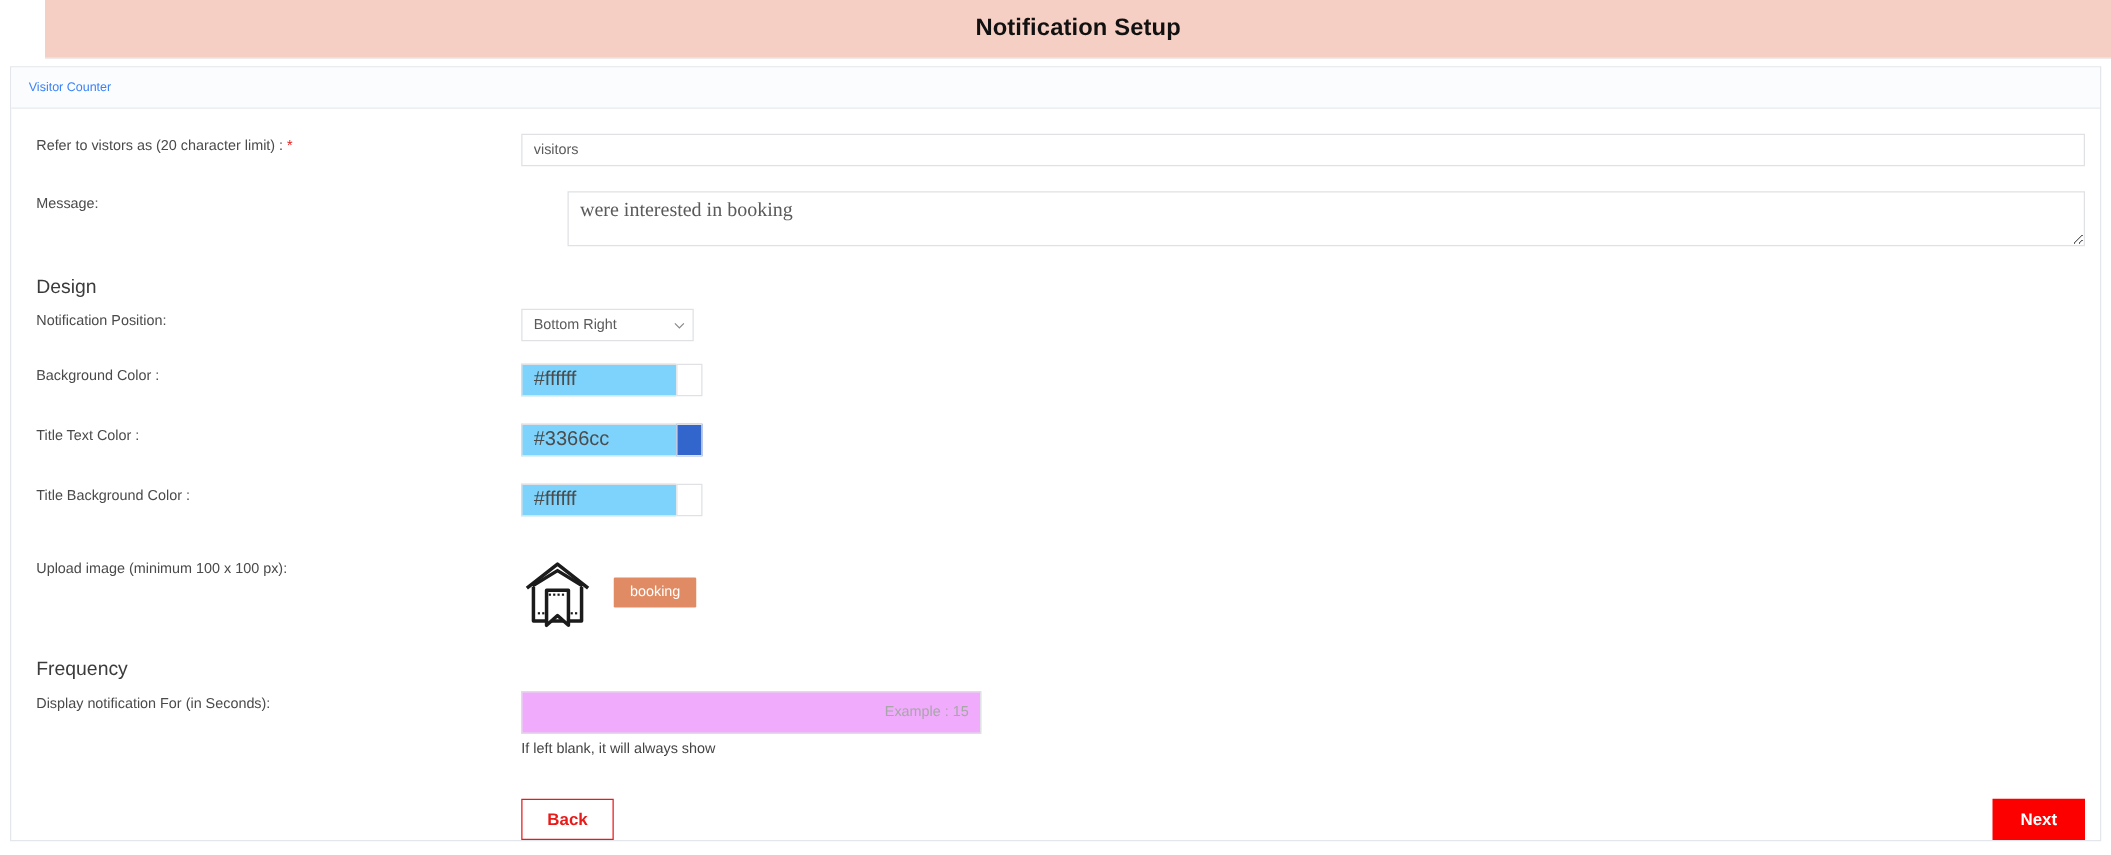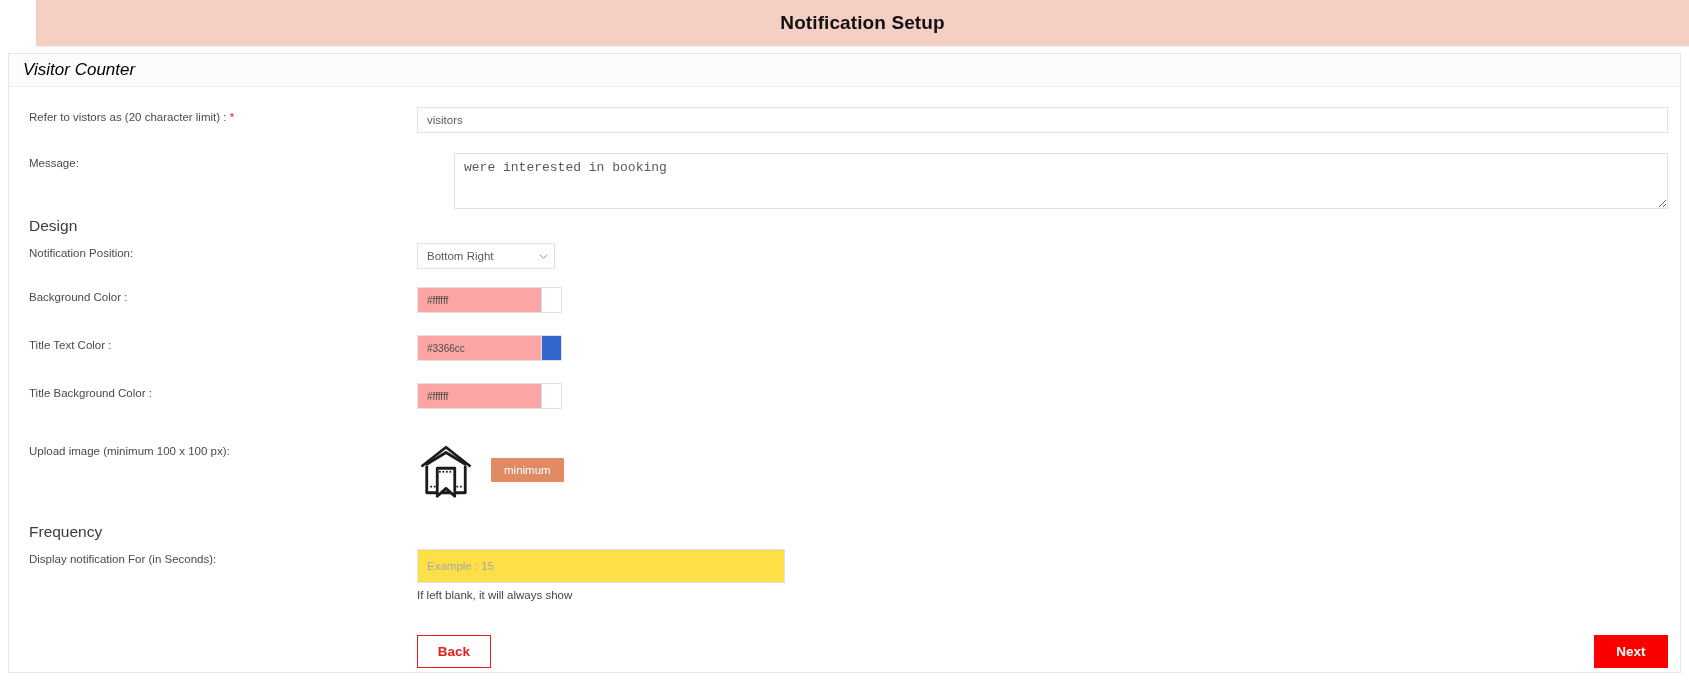--- a/index.html
+++ b/index.html
@@ -42,23 +42,22 @@
   }
   .panel-head {
     height: 33px;
     background: #fbfcfd;
     border-bottom: 1px solid #e8ebee;
     display: flex;
     align-items: center;
     padding-left: 14px;
   }
   .panel-head-title {
-    font-size: 17px;
-    color: #000000;
-    font-style: italic;
+    font-size: 10px;
+    color: #3b82f6;
   }
   .panel-body {
     padding: 0;
     position: relative;
   }
 
   
   .row {
     display: flex;
     align-items: flex-start;
@@ -81,42 +80,42 @@
     border: 1px solid #dfe1e5;
     background: #fff;
     font-size: 11.5px;
     color: #5a5a5a;
     padding: 0 9px;
     font-family: "Liberation Sans", sans-serif;
     outline: none;
   }
   .text-area {
     width: 100%;
-    height: 56px;
+    height: 44px;
     border: 1px solid #dfe1e5;
     background: #fff;
-    font-size: 13px;
+    font-size: 16px;
     color: #5a5a5a;
     padding: 6px 9px;
-    font-family: Liberation Mono, monospace;
+    font-family: Liberation Serif, serif;
     resize: vertical;
     outline: none;
     display: block;
   }
 
   
   .r1 { margin-top: 20px; }
   .r2 { margin-top: 20px; gap: 37px; }
 
   
   .section-title {
     font-size: 15.5px;
     color: #3b3b3b;
     padding-left: 20px;
-    margin-top: 8px;
+    margin-top: 24px;
     margin-bottom: 8px;
     font-weight: normal;
   }
 
   
   .select-wrap {
     position: relative;
     width: 138px;
   }
   .select-box {
@@ -146,26 +145,26 @@
   .color-field {
     display: flex;
     align-items: stretch;
     width: 145px;
   }
   .color-field input {
     width: 124px;
     height: 26px;
     border: 1px solid #dfe1e5;
     border-right: none;
-    font-size: 10px;
+    font-size: 16px;
     color: #4c4c4c;
     padding: 0 9px;
     font-family: "Liberation Sans", sans-serif;
     outline: none;
-    background: #fca5a5;
+    background: #7dd3fc;
   }
   .swatch {
     width: 21px;
     height: 26px;
     border: 1px solid #dfe1e5;
     cursor: pointer;
   }
 
   
   .upload-area { display: block; }
@@ -215,21 +214,22 @@
   
   .freq-input {
     width: 368px;
     height: 25px;
     border: 1px solid #dfe1e5;
     font-size: 11.5px;
     color: #555;
     padding: 16px 9px;
     font-family: "Liberation Sans", sans-serif;
     outline: none;
-    background: #fde047;
+    background: #f0abfc;
+    text-align: right;
   }
   .freq-input::placeholder { color: #a7a7a7; }
   .freq-hint {
     font-size: 11.5px;
     color: #444;
     margin-top: 6px;
   }
 
   
   .footer {
@@ -358,21 +358,21 @@
                   <rect x="28" y="33" width="2" height="2"></rect>
                 <rect x="32" y="33" width="2" height="2"></rect>
                   <rect x="36" y="33" width="2" height="2"></rect>
                 <rect x="14" y="50" width="2" height="2"></rect>
                   <rect x="18" y="50" width="2" height="2"></rect>
                 <rect x="44" y="50" width="2" height="2"></rect>
                   <rect x="48" y="50" width="2" height="2"></rect>
               </g>
             </svg>
           </span>
-          <button class="remove-btn">minimum</button>
+          <button class="remove-btn">booking</button>
         </div>
       </div>
     </div>
 
     <div class="section-title" style="margin-top:24px;">Frequency</div>
 
     <div class="row" style="margin-top:6px;">
       <div class="row-label">Display notification For (in Seconds):</div>
       <div class="row-field">
         <input class="freq-input" type="text" placeholder="Example : 15" style="">

